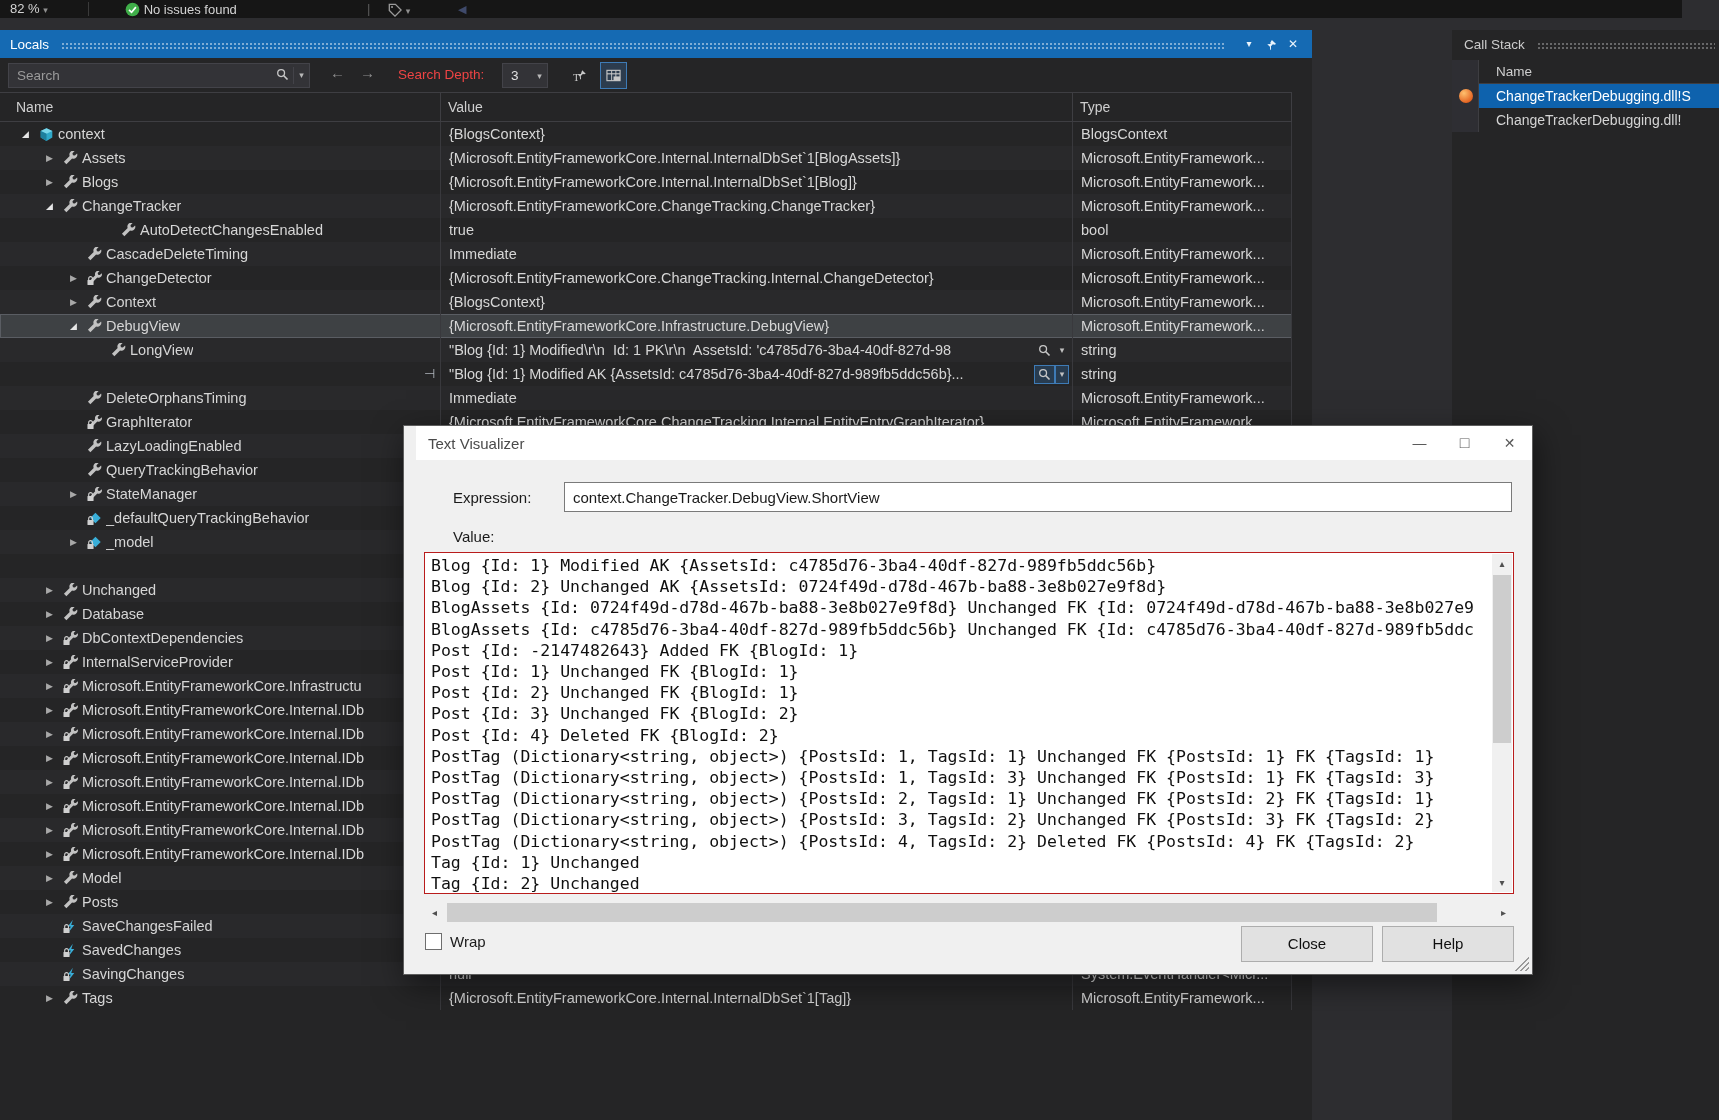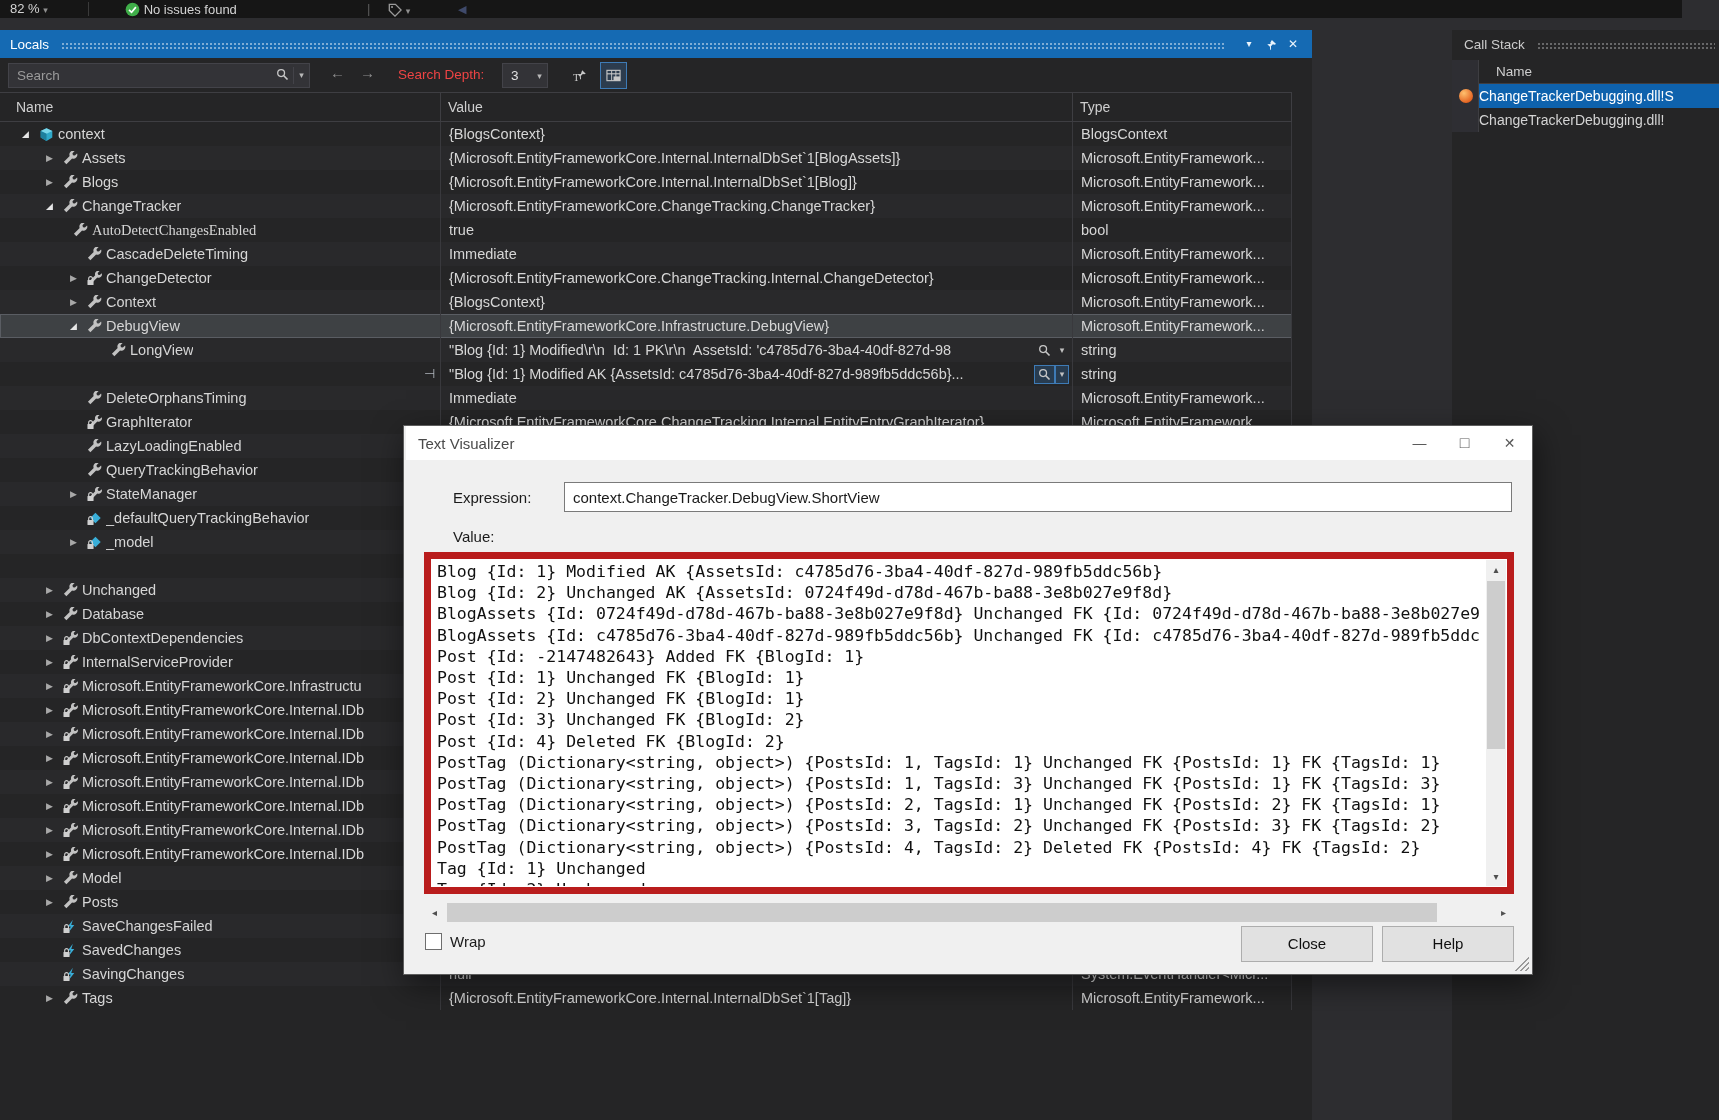--- a/index.html
+++ b/index.html
@@ -58,32 +58,32 @@
   .msvg { width:13px; height:13px; }
   .mcaret { width:14px; height:19px; line-height:19px; font-size:9px; color:#c0c0c0; text-align:center; }
   .mag.active .mbtn, .mag.active .mcaret { background:#283c50; box-shadow:inset 0 0 0 1px #3e7bb6; }
 
   
   .callstack { position:absolute; left:1452px; top:30px; width:267px; height:1090px; background:#252526; }
   .cs-ttl { position:absolute; left:0; top:0; right:0; height:28px; display:flex; align-items:center; padding-left:12px; color:#cccccc; font-size:13.5px; }
   .cs-dots { flex:1; height:9px; margin:4px 4px 0 12px; background-image:radial-gradient(rgba(170,170,170,0.5) 1px, transparent 1.1px); background-size:4px 4px; }
   .cs-head { position:absolute; left:27px; top:30px; right:0; height:24px; line-height:24px; color:#cfcfcf; font-size:13.5px; padding-left:17px; border-bottom:1px solid #3e3e42; }
   .cs-gutter { position:absolute; left:0; top:30px; width:27px; height:72px; background:#2e2e33; border-right:1px solid #3e3e42; }
-  .cs-row { position:absolute; left:27px; right:0; height:24px; line-height:24px; padding-left:0; color:#d4d4d4; font-size:14px; white-space:nowrap; overflow:hidden; }
+  .cs-row { position:absolute; left:27px; right:0; height:24px; line-height:24px; padding-left:17px; color:#d4d4d4; font-size:14px; white-space:nowrap; overflow:hidden; }
   .cs-row.sel { background:#0e62ad; color:#ffffff; }
   .cs-icon { position:absolute; left:7px; top:59px; width:14px; height:14px; border-radius:50%; background:radial-gradient(circle at 35% 30%, #ffc06e, #e2601f 75%); }
 
   
   .dialog { position:absolute; left:403px; top:425px; width:1130px; height:550px; background:#f0f0f0; border:1px solid #5d5d5d; box-shadow:3px 10px 30px rgba(0,0,0,0.5); z-index:20; color:#1a1a1a; font-size:15px; }
-  .dlg-ttl { position:absolute; left:2px; top:0; right:0; height:34px; background:#ffffff; display:flex; align-items:center; }
+  .dlg-ttl { position:absolute; left:12px; top:0; right:0; height:34px; background:#ffffff; display:flex; align-items:center; }
   .dlg-ttl .t { padding-left:12px; color:#4a4a4a; flex:1; }
   .winbtn { width:45px; height:34px; text-align:center; line-height:34px; color:#5a5a5a; font-size:14px; }
   .dlg-lab { position:absolute; color:#1a1a1a; }
   .expr-input { position:absolute; left:160px; top:56px; width:948px; height:30px; background:#fff; border:1px solid #7a7a7a; font-size:15px; padding:0 8px; font-family:"Liberation Sans", sans-serif; color:#1a1a1a; outline:none; }
-  .viz-box { position:absolute; left:20px; top:126px; width:1090px; height:342px; background:#ffffff; border:7px solid #b91c1c; }
+  .viz-box { position:absolute; left:20px; top:126px; width:1090px; height:342px; background:#ffffff; border:1px solid #b91c1c; }
   .viz-lines { position:absolute; top:1px; left:1px; right:22px; bottom:1px; padding:1px 5px; overflow:hidden; font-family:"DejaVu Sans Mono", monospace; font-size:16.5px; line-height:21.2px; white-space:pre; color:#101010; }
   .vscroll { position:absolute; top:1px; right:1px; bottom:1px; width:20px; background:#f0f0f0; }
   .vs-ar { position:absolute; left:0; width:20px; height:19px; text-align:center; line-height:19px; color:#505050; font-size:10px; }
   .vs-thumb { position:absolute; left:1px; right:1px; top:21px; height:168px; background:#cdcdcd; }
   .hscroll { position:absolute; left:20px; top:476px; width:1090px; height:21px; background:#f0f0f0; }
   .hs-ar { position:absolute; top:0; width:21px; height:21px; text-align:center; line-height:21px; color:#505050; font-size:10px; }
   .hs-thumb { position:absolute; top:1px; bottom:1px; left:23px; width:990px; background:#cdcdcd; }
   .chk { position:absolute; left:21px; top:507px; width:17px; height:17px; background:#fff; border:1px solid #6e6e6e; }
   .chk-lab { position:absolute; left:46px; top:507px; font-size:15px; }
   .dlg-btn { position:absolute; top:500px; width:132px; height:36px; background:#e1e1e1; border:1px solid #adadad; text-align:center; line-height:34px; font-size:15px; color:#101010; }
@@ -225,21 +225,21 @@
               </svg>
             </span>
             <span class="ntext">ChangeTracker</span>
           </div>
           <div class="cvalue">
             <span class="vtext">{Microsoft.EntityFrameworkCore.ChangeTracking.ChangeTracker}</span>
           </div>
           <div class="ctype">Microsoft.EntityFramework...</div>
         </div>
         <div class="trow">
-          <div class="cname" style="padding-left: 56px; font-family: Liberation Serif, serif;">
+          <div class="cname" style="padding-left: 104px;">
             <span class="tw none">&nbsp;</span>
             <span class="ticon">
               <svg viewBox="0 0 16 16" class="isvg">
                 <path fill="#c2c2c2" d="M12.4 0 10.1 2.3l.5 2.1 2.1.5L15 2.6a4.1 4.1 0 0 1-5.3 5.3L3.6 14 1 11.4l6.1-6.1A4.1 4.1 0 0 1 12.4 0z"></path>
               </svg>
             </span>
             <span class="ntext">AutoDetectChangesEnabled</span>
           </div>
           <div class="cvalue">
             <span class="vtext">true</span>

